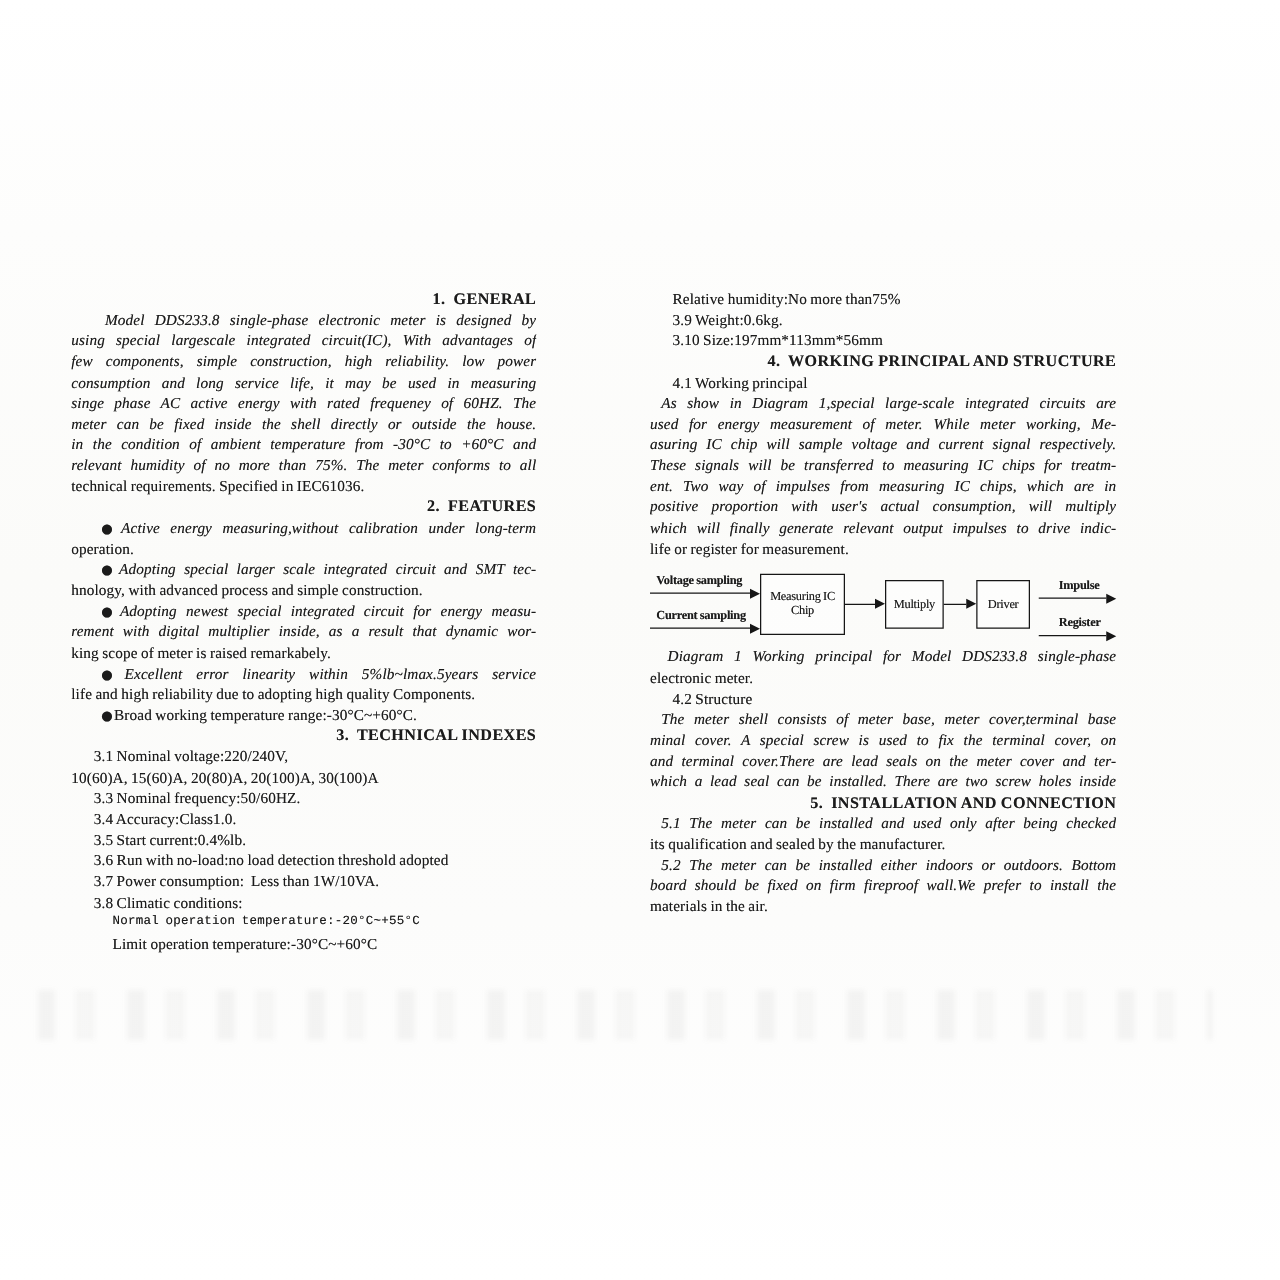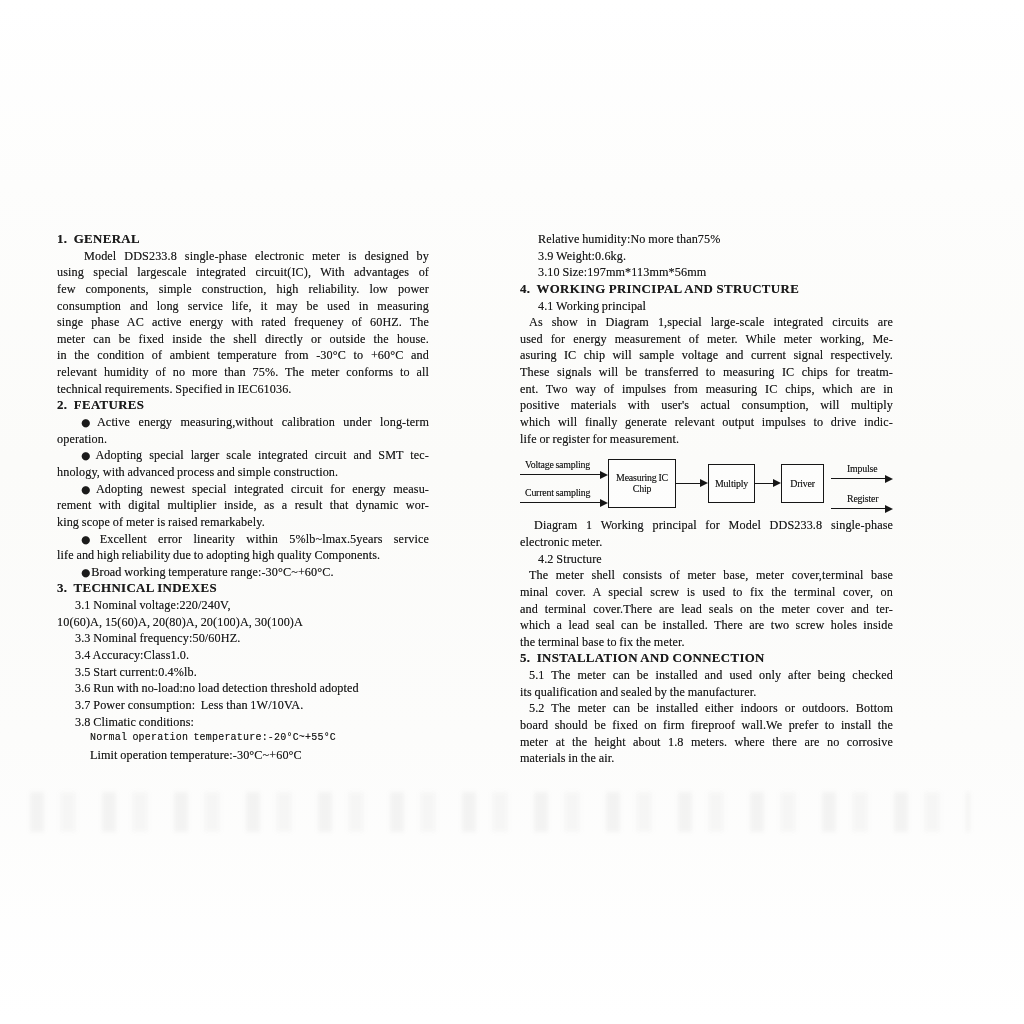--- a/index.html
+++ b/index.html
@@ -25,24 +25,24 @@
   .col{
     position:absolute;top:231px;
     font-size:12.2px;line-height:16.65px;
     letter-spacing:0.1px;word-spacing:-0.4px;
     text-shadow:0 0 0.4px rgba(20,20,20,0.55);
   }
   .col-left{left:57px;width:372px;}
   .col-right{left:520px;width:373px;}
   .block{margin:0;}
   .ln{height:16.65px;overflow:hidden;white-space:normal;}
-  .ln.just{text-align:justify;text-align-last:justify;}
+  .ln.just{text-align:justify;text-align-last:justify;font-style:italic;}
   .heading{
     font-weight:bold;font-size:12.9px;line-height:16.65px;height:16.65px;
-    letter-spacing:0.35px;white-space:pre-wrap;overflow:hidden;
+    letter-spacing:0.35px;white-space:pre-wrap;overflow:hidden;text-align:right;
   }
   .item .ln{white-space:pre-wrap;}
   .item .ln.just{white-space:normal;}
   .item .ln.first{text-indent:18px;}
   .item2 .ln.first{text-indent:33px;}
   .typewriter .ln{
     font-family:"Liberation Mono","DejaVu Sans Mono",monospace;
     font-size:10px;letter-spacing:0.2px;text-indent:33px;word-spacing:-1px;
   }
   .col-left .para .ln.first{text-indent:27px;}
@@ -51,21 +51,21 @@
   .caption .ln.first{text-indent:14px;}
   .marker{font-size:10.5px;margin-right:1px;font-family:"DejaVu Sans",sans-serif;}
   
   .dg{display:flex;align-items:center;height:62px;margin:5px 0 3px;}
   .dg-col{display:flex;flex-direction:column;}
   .dg-inputs{width:88px;gap:7px;}
   .dg-outputs{flex:1;gap:9px;padding-left:7px;margin-top:10px;}
   .dg-io{display:flex;flex-direction:column;}
   .dg-label{
     font-size:9.9px;line-height:11px;letter-spacing:-0.2px;
-    padding-left:5px;white-space:nowrap;
+    padding-left:5px;white-space:nowrap;font-weight:bold;
   }
   .dg-outputs .dg-label{padding-left:16px;}
   .dg-wire{display:flex;align-items:center;height:10px;}
   .dg-line{flex:1;border-top:1.2px solid #161616;}
   .dg-head{
     width:0;height:0;flex:none;
     border-left:8px solid #161616;
     border-top:4.3px solid transparent;border-bottom:4.3px solid transparent;
   }
   .dg-box{
@@ -164,21 +164,21 @@
       <div class="block heading">4.  WORKING PRINCIPAL AND STRUCTURE</div>
       <div class="block item">
         <div class="ln first">4.1 Working principal</div>
       </div>
       <div class="block para">
         <div class="ln first just">As show in Diagram 1,special large-scale integrated circuits are</div>
         <div class="ln just">used for energy measurement of meter. While meter working, Me-</div>
         <div class="ln just">asuring IC chip will sample voltage and current signal respectively.</div>
         <div class="ln just">These signals will be transferred to measuring IC chips for treatm-</div>
         <div class="ln just">ent. Two way of impulses from measuring IC chips, which are in</div>
-        <div class="ln just">positive materials with user's actual consumption, will multiply</div>
+        <div class="ln just">positive proportion with user's actual consumption, will multiply</div>
         <div class="ln just">which will finally generate relevant output impulses to drive indic-</div>
         <div class="ln">life or register for measurement.</div>
       </div>
       <div class="dg block">
         <div class="dg-col dg-inputs">
           <div class="dg-io">
             <span class="dg-label">Voltage sampling</span>
             <div class="dg-wire">
               <i class="dg-line"></i>
               <span class="dg-head"></span>
@@ -225,27 +225,25 @@
         <div class="ln">electronic meter.</div>
       </div>
       <div class="block item">
         <div class="ln first">4.2 Structure</div>
       </div>
       <div class="block para">
         <div class="ln first just">The meter shell consists of meter base, meter cover,terminal base</div>
         <div class="ln just">minal cover. A special screw is used to fix the terminal cover, on</div>
         <div class="ln just">and terminal cover.There are lead seals on the meter cover and ter-</div>
         <div class="ln just">which a lead seal can be installed. There are two screw holes inside</div>
-        <div class="ln">the terminal base to fix the meter.</div>
       </div>
       <div class="block heading">5.  INSTALLATION AND CONNECTION</div>
       <div class="block para">
         <div class="ln first just">5.1 The meter can be installed and used only after being checked</div>
         <div class="ln">its qualification and sealed by the manufacturer.</div>
       </div>
       <div class="block para">
         <div class="ln first just">5.2 The meter can be installed either indoors or outdoors. Bottom</div>
         <div class="ln just">board should be fixed on firm fireproof wall.We prefer to install the</div>
-        <div class="ln just">meter at the height about 1.8 meters. where there are no corrosive</div>
         <div class="ln">materials in the air.</div>
       </div>
     </div>
 </div>
 
 </body></html>

